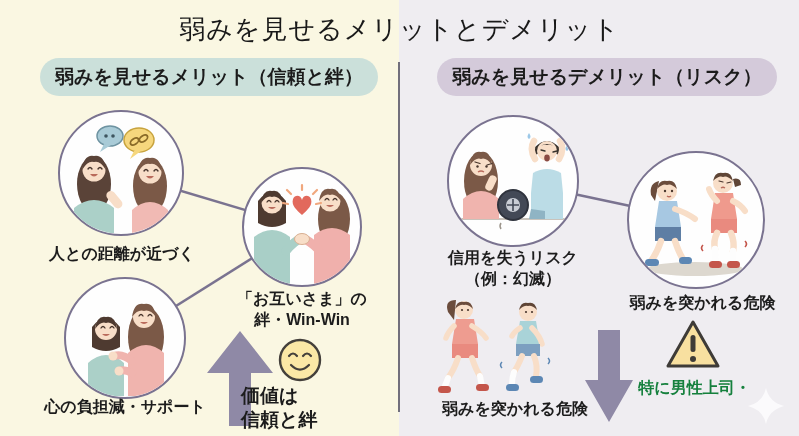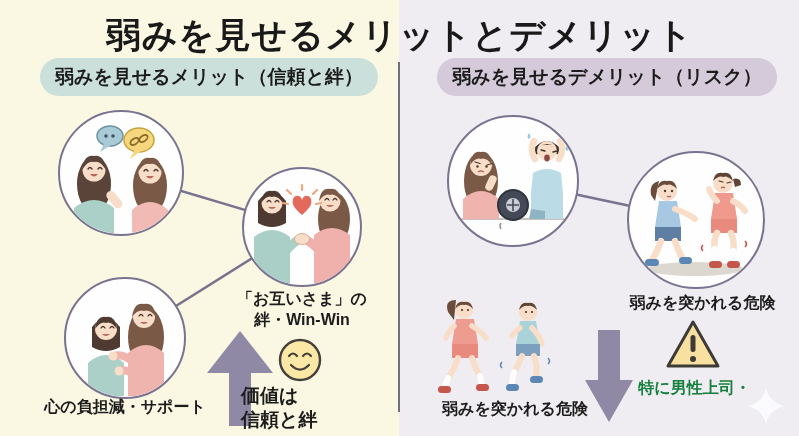--- a/index.html
+++ b/index.html
@@ -2,21 +2,21 @@
 <html><head>
 <meta charset="utf-8">
 <style>
   html,body{margin:0;padding:0;}
   body{font-family:"Liberation Sans","DejaVu Sans",sans-serif;}
   .canvas{position:relative;width:799px;height:436px;overflow:hidden;background:#EFEDF1;}
   .panel{position:absolute;top:0;bottom:0;}
   .panel-left{left:0;width:399px;background:#FAF7E2;}
   .panel-right{left:399px;width:400px;background:#EFEDF1;}
   .divider{position:absolute;left:398px;top:62px;width:2px;height:350px;background:#716F7C;}
-  .title{position:absolute;top:12px;left:0;width:100%;text-align:center;font-size:35px;font-weight:700;color:#191919;letter-spacing:1px;}
+  .title{position:absolute;top:12px;left:0;width:100%;text-align:center;font-size:26px;font-weight:400;color:#191919;letter-spacing:1px;}
   .pill{position:absolute;height:38px;border-radius:19px;text-align:center;line-height:38px;font-size:19px;font-weight:800;color:#1b1b1b;}
   .pill-left{left:40px;top:58px;width:338px;background:#CBE0DA;}
   .pill-right{left:437px;top:58px;width:340px;background:#D4CADA;}
   .connectors{position:absolute;left:0;top:0;width:799px;height:436px;z-index:1;}
   .circ{position:absolute;border:2.5px solid #7A7390;border-radius:50%;background:#FEFEFE;overflow:hidden;z-index:2;box-sizing:border-box;}
   .c1{left:58px;top:110px;width:126px;height:126px;}
   .c2{left:242px;top:167px;width:120px;height:120px;}
   .c3{left:64px;top:277px;width:122px;height:122px;}
   .c4{left:447px;top:115px;width:132px;height:132px;}
   .c5{left:627px;top:151px;width:138px;height:138px;}
@@ -246,29 +246,34 @@
   <svg class="abs" style="left:664px;top:318px;" width="58" height="54" viewBox="0 0 58 54">
     <path d="M29,4 L54,48 L4,48 Z" fill="#F8E0A0" stroke="#3E3B37" stroke-width="3" stroke-linejoin="round"></path>
     <rect x="26.5" y="17" width="5" height="17" rx="2.5" fill="#3E3B37"></rect>
     <circle cx="29" cy="41" r="3" fill="#3E3B37"></circle>
   </svg>
 
   <svg class="abs" style="left:748px;top:388px;" width="36" height="36" viewBox="0 0 36 36">
     <path d="M18,0 Q21,14 36,18 Q21,22 18,36 Q15,22 0,18 Q15,14 18,0 Z" fill="#FBFAFC"></path>
   </svg>
 
+  <div class="caption cap1">人との距離が近づく</div>
   <div class="caption cap2">
     <div>「お互いさま」の</div>
     <div>絆・Win-Win</div>
   </div>
   <div class="caption cap3">心の負担減・サポート</div>
   <div class="value-note">
     <div>価値は</div>
     <div>信頼と絆</div>
   </div>
 
+  <div class="caption cap4">
+    <div>信用を失うリスク</div>
+    <div>（例：幻滅）</div>
+  </div>
   <div class="caption cap5">弱みを突かれる危険</div>
   <div class="caption cap6">弱みを突かれる危険</div>
   <div class="caution-note">
     <div>特に男性上司・</div>
   </div>
 
 </div>
 
 </body></html>

